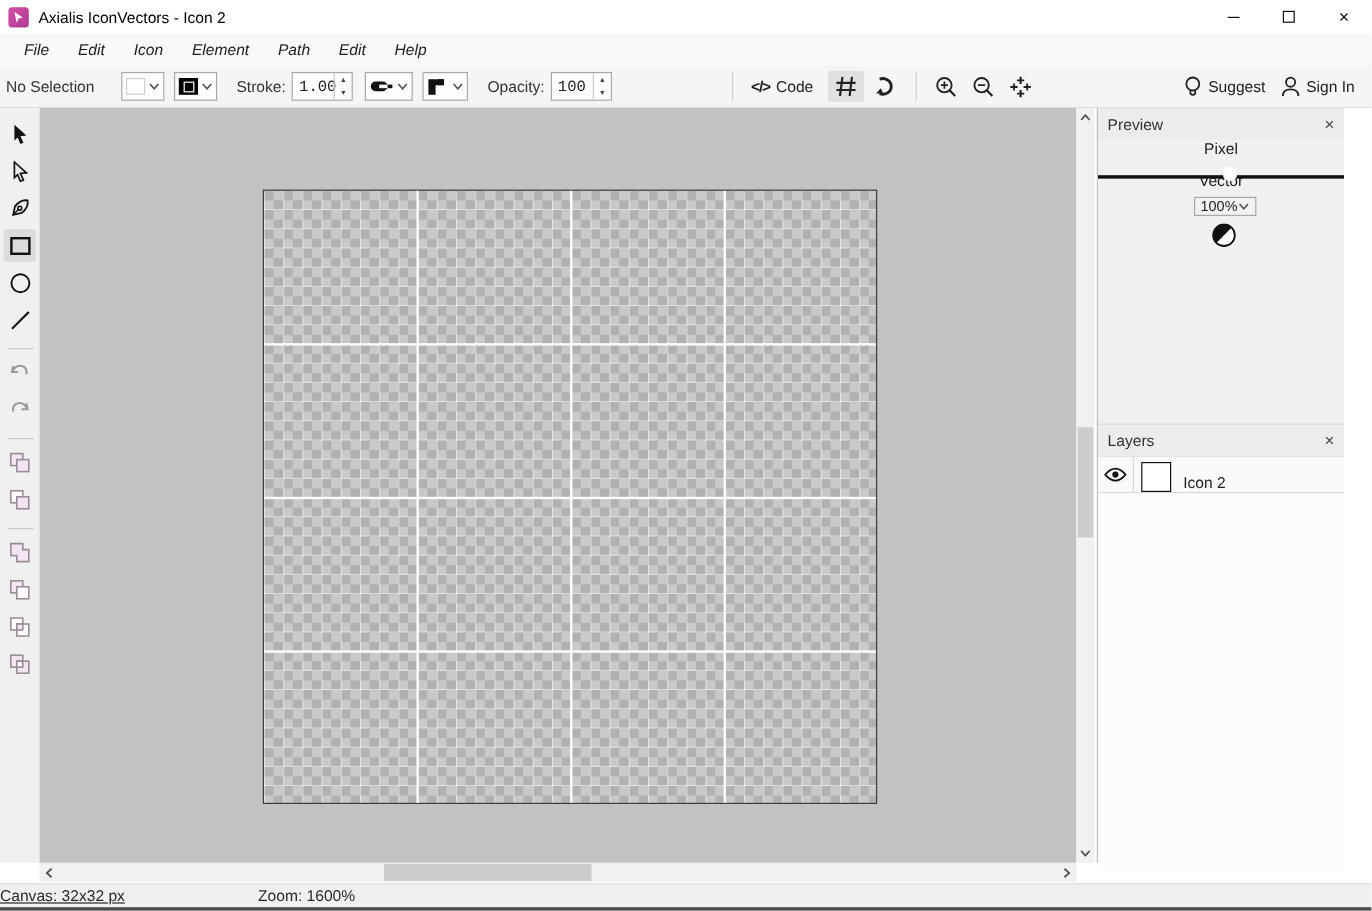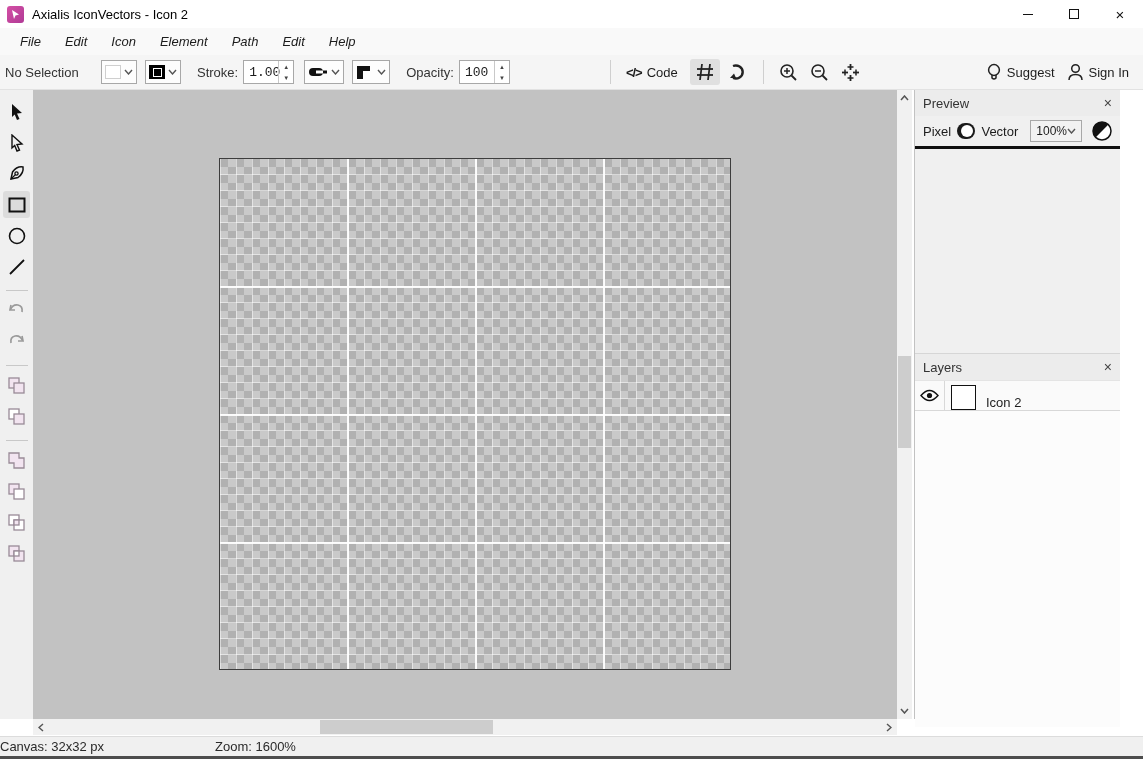--- a/index.html
+++ b/index.html
@@ -60,37 +60,37 @@
   .vscroll .arrow { position:absolute; left:0; width:15px; height:16px; display:flex; align-items:center; justify-content:center; }
   .vscroll .thumb { position:absolute; left:1px; width:13px; top:266px; height:92px; background:#cdcdcd; }
   .hscroll { position:absolute; left:33px; top:719px; width:864px; height:16px; background:#f1f1f1; }
   .hscroll .arrow { position:absolute; top:0; width:16px; height:16px; display:flex; align-items:center; justify-content:center; }
   .hscroll .thumb { position:absolute; top:1px; height:14px; left:287px; width:173px; background:#cdcdcd; }
 
   
   .rightpanel { position:absolute; left:914px; top:90px; width:206px; height:629px; background:#f0f0f0; border-left:1px solid #c2c2c2; }
   .panel-header { height:26px; display:flex; align-items:center; padding:0 8px; font-size:13px; color:#333; background:#ececec; }
   .panel-close { margin-left:auto; font-size:14px; color:#444; }
-  .preview-controls { height:30px; display:flex; align-items:center; gap:6px; padding:0 8px; font-size:13px; }
+  .preview-controls { height:30px; display:flex; align-items:center; gap:6px; padding:0 8px; font-size:13px;flex-direction:column; }
   .toggle { width:31px; height:16px; background:#1a1a1a; border-radius:8px; position:relative; }
   .toggle .knob { position:absolute; right:2px; top:2px; width:12px; height:12px; background:#fff; border-radius:50%; }
   .zoom-select { width:52px; height:22px; border:1px solid #a8a8a8; background:#f2f2f2; display:flex; align-items:center; justify-content:space-between; padding:0 5px; font-size:12px; }
   .preview-divider { height:3px; background:#0f0f0f; }
   .preview-area { height:204px; background:#f0f0f0; }
   .layers-section { border-top:1px solid #d6d6d6; }
   .layer-row { height:31px; background:#fafafa; border-top:1px solid #e4e4e4; border-bottom:1px solid #d8d8d8; display:flex; align-items:flex-end; }
   .eye-cell { width:30px; display:flex; align-items:center; justify-content:center; border-right:1px solid #d8d8d8; height:100%; }
   .layer-thumb { width:25px; height:25px; background:#fff; border:1.5px solid #111; margin-left:6px; }
   .layer-name { font-size:13px; margin-left:10px; }
   .layers-rest { height:316px; background:#fcfcfc; }
 
   
   .statusbar { position:absolute; left:0; top:736px; width:1143px; height:23px; background:#f0f0f0; border-top:1px solid #dcdcdc; border-bottom:3px solid #4d4d4d; display:flex; align-items:center; font-size:13px; color:#2a2a2a; }
   .status-left { padding-left:6px; flex:1; }
-  .status-canvas { width:215px; }
+  .status-canvas { width:215px;text-decoration:underline; }
   .status-zoom { width:165px; }
 </style>
 </head>
 <body>
 
 <div id="app">
 
   <div class="titlebar">
     <span class="app-icon">
       <svg width="11" height="11" viewBox="0 0 11 11">

